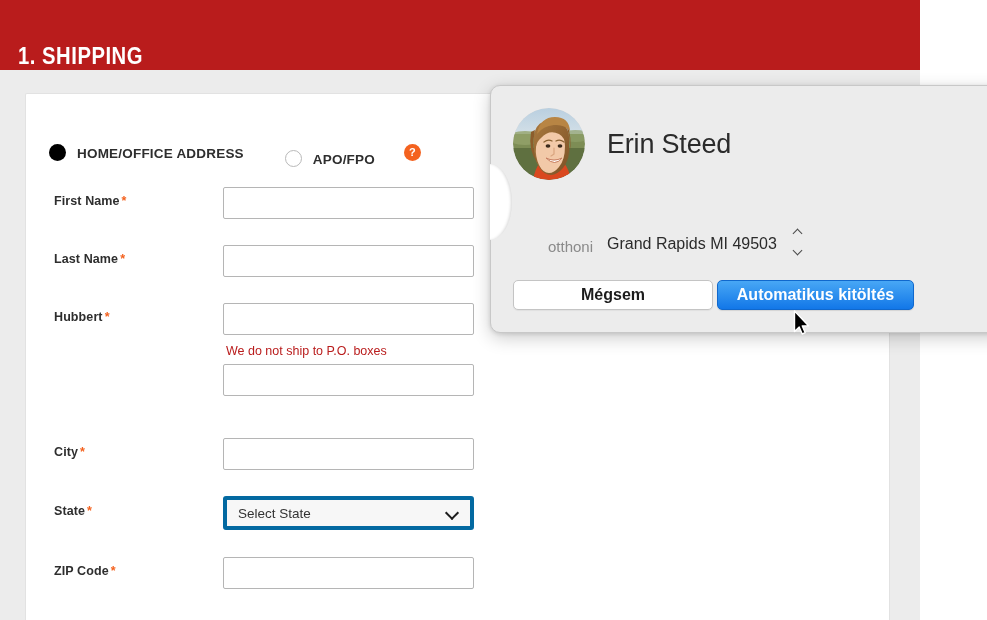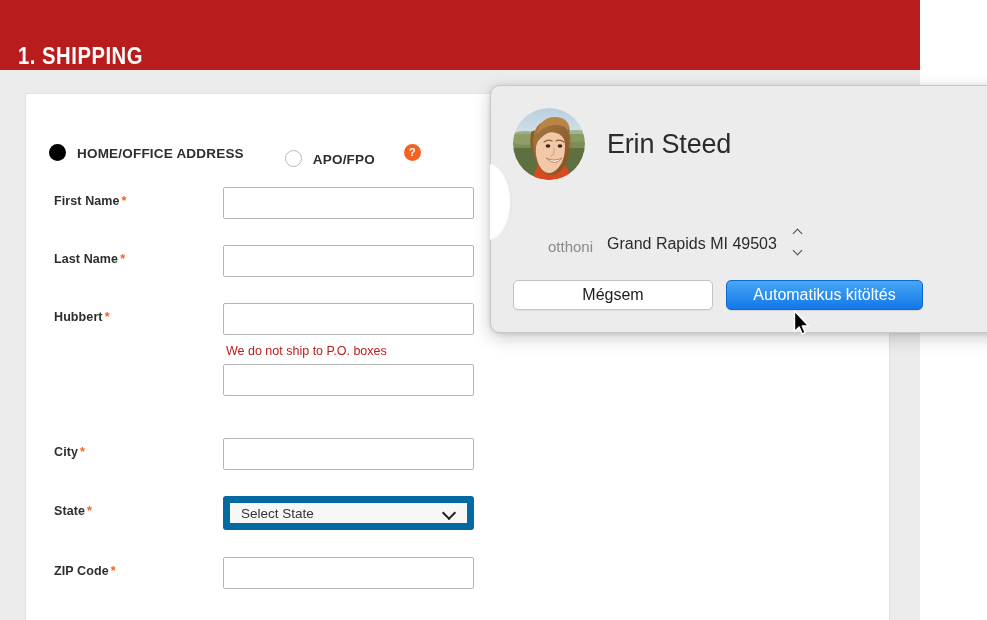--- a/index.html
+++ b/index.html
@@ -89,21 +89,21 @@
     position: absolute; left: 197px;
     width: 251px; height: 32px;
     background: #ffffff;
     border: 1px solid #b5b5b5;
     border-radius: 2px;
   }
   .field-select {
     position: absolute; left: 197px;
     width: 251px; height: 34px;
     background: #f7f7f7;
-    border: 7px solid #0369a1;
+    border: 4px solid #0369a1;
     border-radius: 3px;
     display: flex; align-items: center; justify-content: space-between;
     padding: 0 12px 0 11px;
   }
   .field-select-value { font-size: 13.5px; color: #333333; }
   .chevron-down {
     width: 12px; height: 12px;
     display: inline-block; position: relative;
   }
   .chevron-down::before {
@@ -196,21 +196,21 @@
     border-right: 1.6px solid #4a4a4a;
     border-bottom: 1.6px solid #4a4a4a;
   }
   .stepper .up { top: 0; }
   .stepper .up::before { transform: rotate(-135deg); }
   .stepper .dn { bottom: 0; }
   .stepper .dn::before { transform: rotate(45deg); }
 
   .popup-actions {
     position: absolute; left: 22px; bottom: 22px;
-    display: flex; align-items: flex-end; gap: 13px;
+    display: flex; align-items: flex-end; gap: 4px; font-weight: bold;
   }
   .btn {
     height: 30px;
     border-radius: 5px;
     font-size: 16px;
     display: flex; align-items: center; justify-content: center;
     white-space: nowrap;
   }
   .btn-cancel {
     width: 200px;

